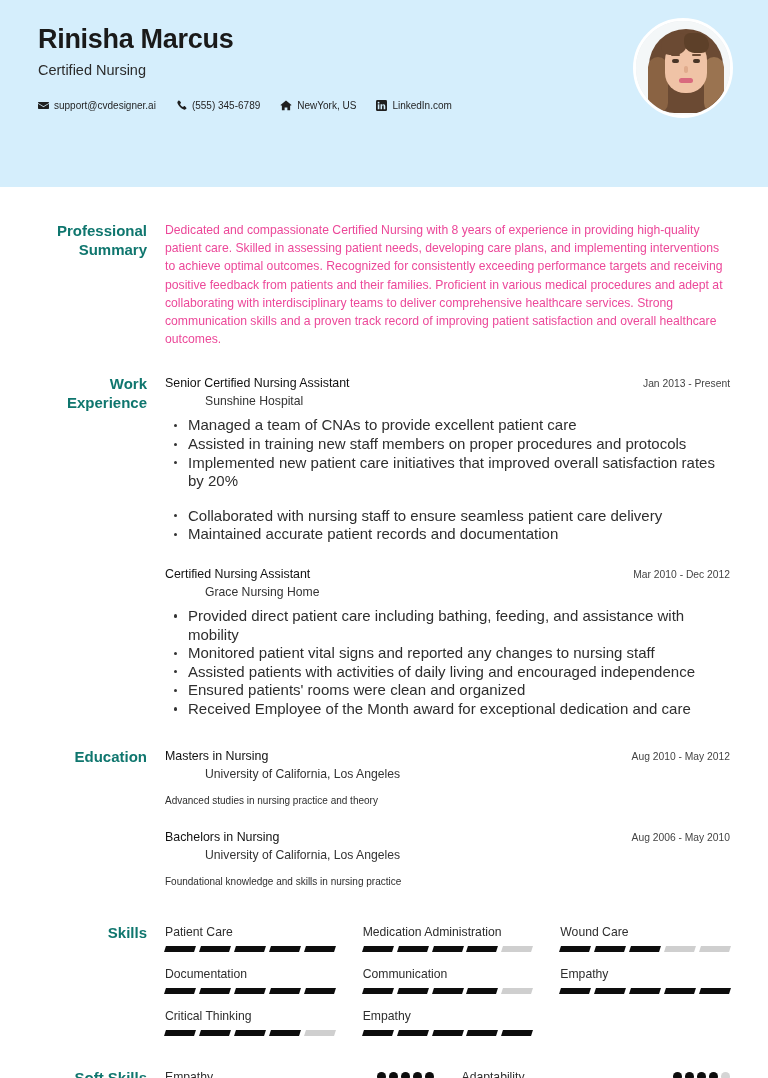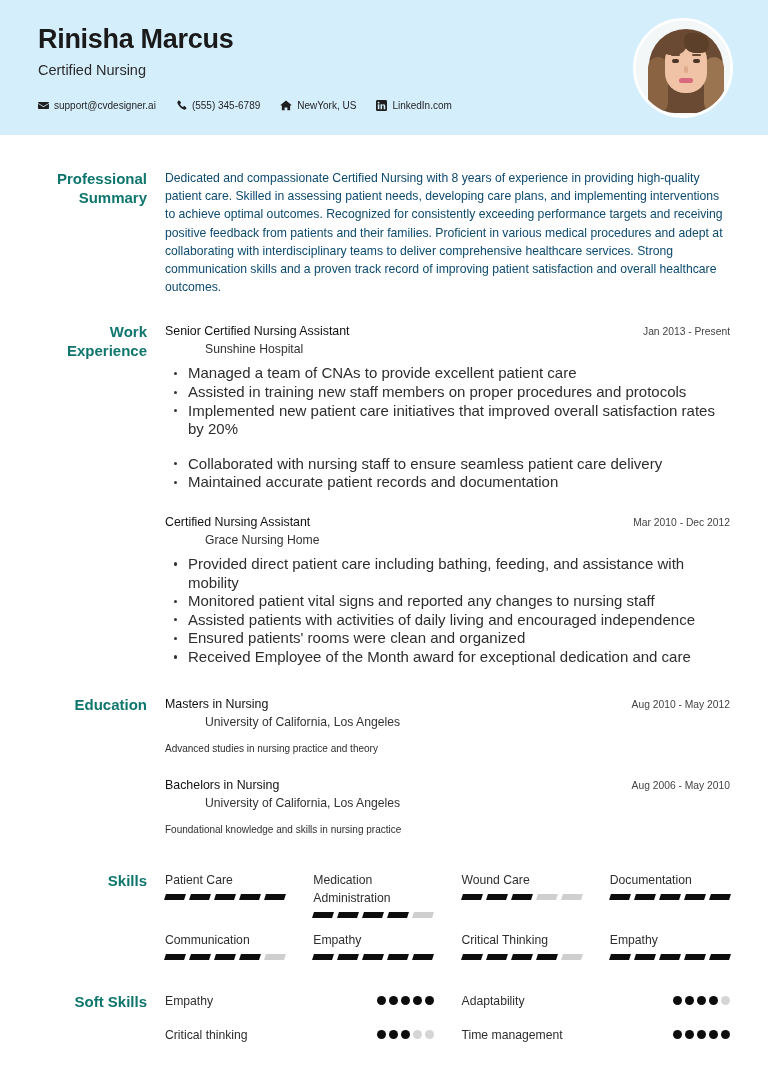--- a/index.html
+++ b/index.html
@@ -9,21 +9,21 @@
     height: 1078px;
     overflow: hidden;
     background: #ffffff;
     font-family: "Liberation Sans", sans-serif;
   }
 
   
   .header {
     position: relative;
     width: 768px;
-    height: 135px;
+    height: 187px;
     background: #d5eefc;
     padding: 22px 38px 0 38px;
   }
   .name {
     font-size: 27px;
     font-weight: bold;
     color: #1a1a1a;
     letter-spacing: -0.3px;
     line-height: 34px;
   }
@@ -94,21 +94,21 @@
     color: #0f766e;
     line-height: 19px;
   }
   .sec-body { flex: 1; min-width: 0; }
 
   
   #summary-section { margin-top: 34px; }
   .summary-text {
     font-size: 12.2px;
     line-height: 18.2px;
-    color: #0c4a6e;
+    color: #ec4899;
     text-align: left;
   }
 
   
   #work-section { margin-top: 26px; }
   .entry { margin-bottom: 2px; }
   .entry-head {
     display: flex;
     justify-content: space-between;
     align-items: baseline;
@@ -161,21 +161,21 @@
     color: #2e2e2e;
     line-height: 19px;
     margin-top: 7px;
   }
   .entry.edu-2 { margin-top: 18px; }
 
   
   #skills-section { margin-top: 30px; }
   .skills-grid {
     display: grid;
-    grid-template-columns: 1fr 1fr 1fr 1fr;
+    grid-template-columns: 1fr 1fr 1fr;
     column-gap: 28px;
     row-gap: 13px;
   }
   .skill-name {
     font-size: 12.2px;
     color: #2e2e2e;
     line-height: 18px;
   }
   .bars {
     display: flex;

